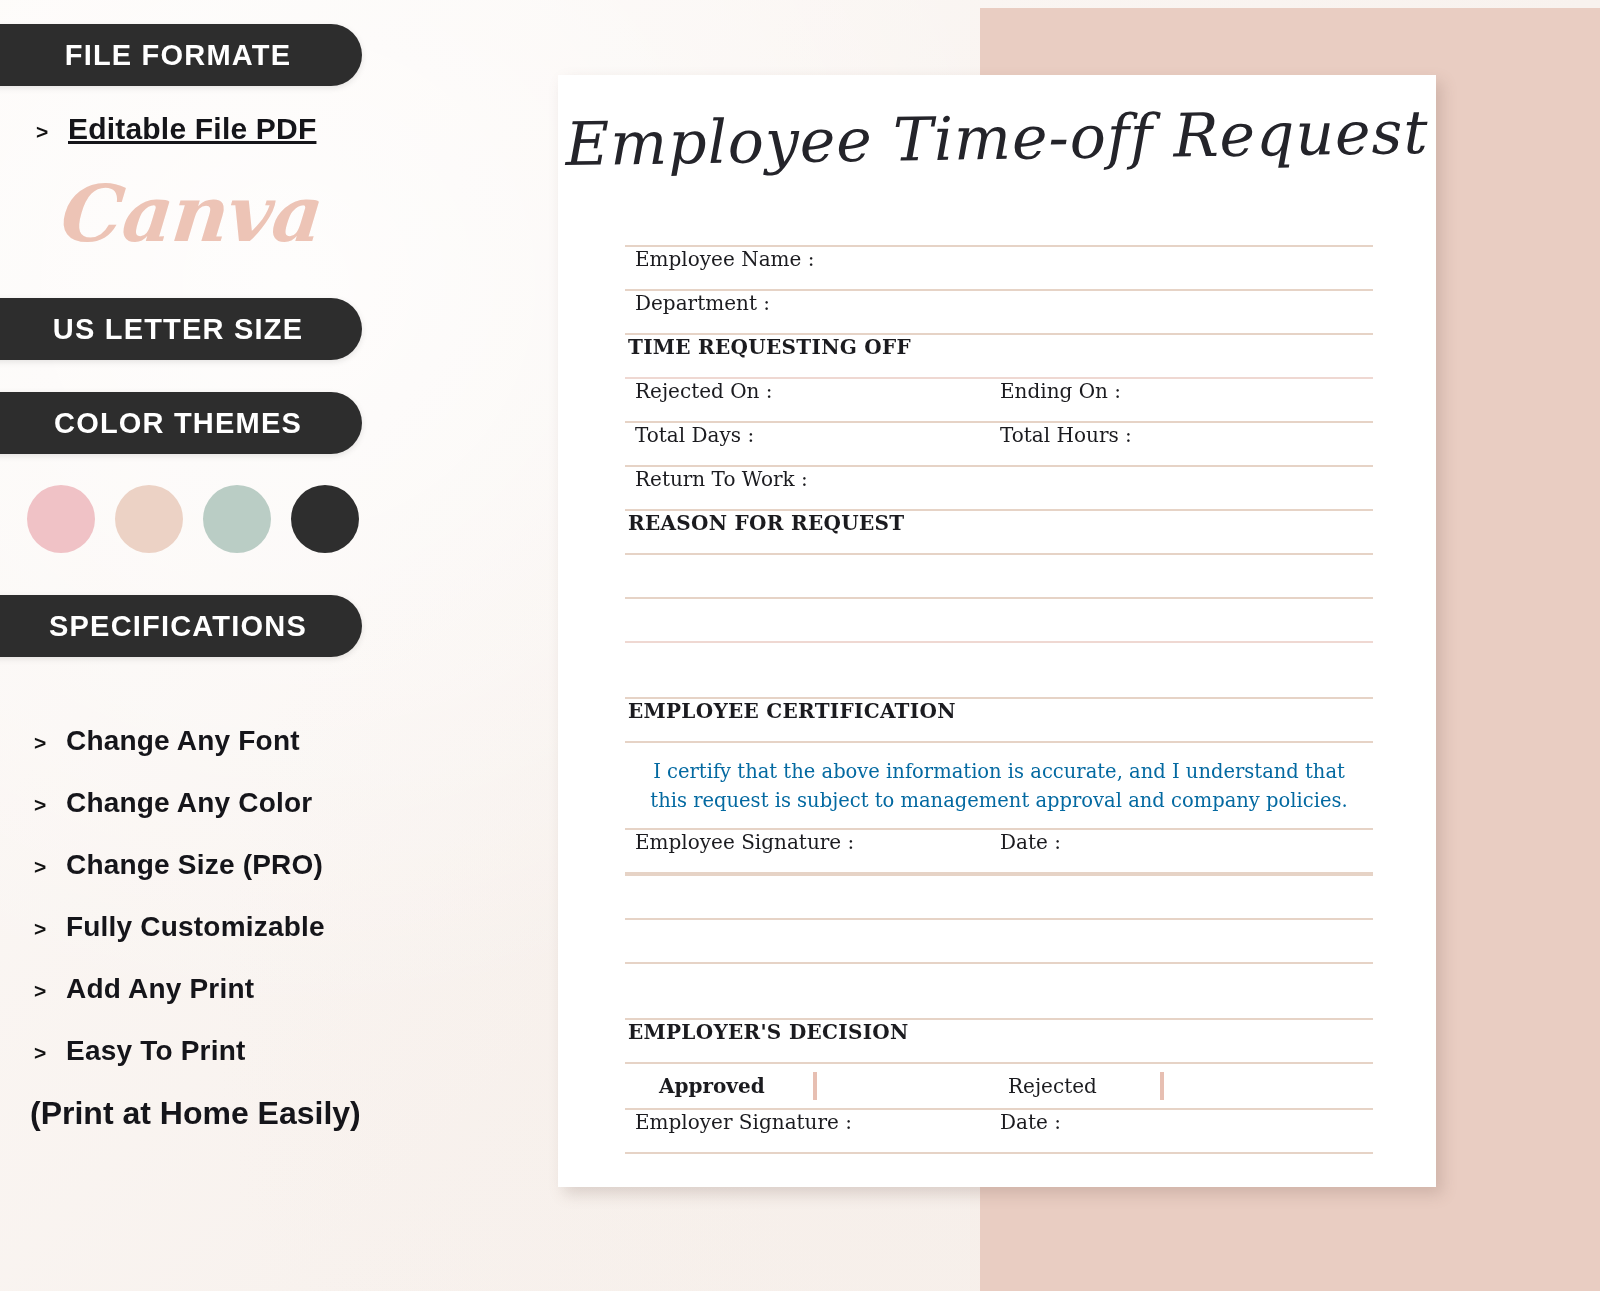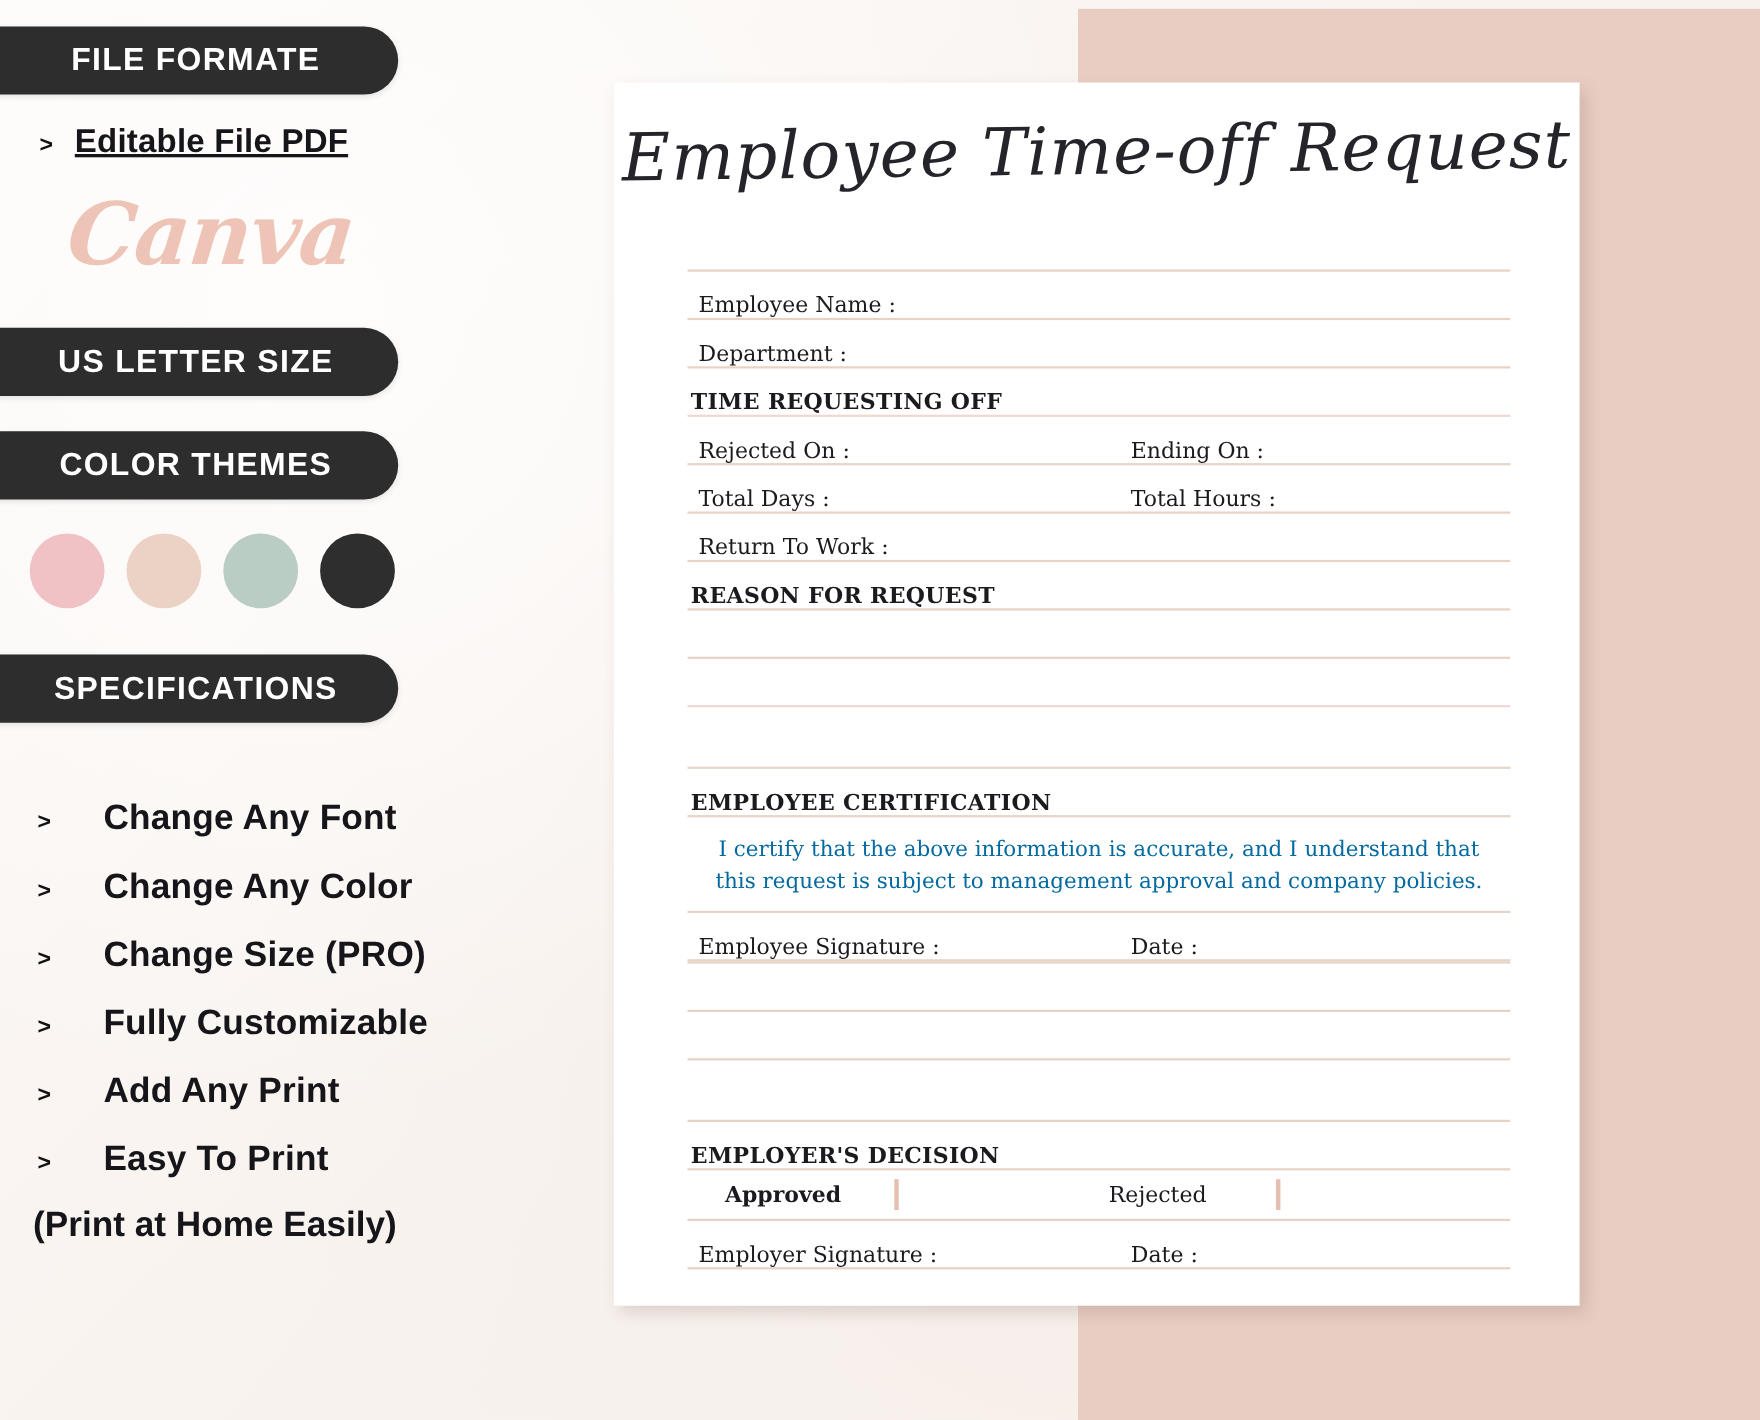--- a/index.html
+++ b/index.html
@@ -101,21 +101,21 @@
     display: flex;
     gap: 20px;
   }
   .swatch {
     width: 68px;
     height: 68px;
     border-radius: 50%;
   }
 
   .spec-row { left: 26px; }
-  .spec-row .bullet-label { font-size: 32px; font-weight: 600; margin-left: 28px; }
+  .spec-row .bullet-label { font-size: 28px; font-weight: 600; }
 
   #spec-0 { top: 725px; }
   #spec-1 { top: 787px; }
   #spec-2 { top: 849px; }
   #spec-3 { top: 911px; }
   #spec-4 { top: 973px; }
   #spec-5 { top: 1035px; }
 
   #print-note {
     position: absolute;
@@ -160,28 +160,28 @@
   .rule {
     height: 2px;
     background: #e6d3c6;
     width: 100%;
   }
   .rule.pinkish { background: #efd8d2; }
   .row {
     position: relative;
     height: 42px;
     display: flex;
-    align-items: flex-end;
+    align-items: flex-start;
     font-family: "DejaVu Serif", serif;
     color: #1b1b1f;
     font-size: 20px;
   }
   .row .lbl { white-space: nowrap; }
   .row .lbl.left  { margin-left: 10px; }
-  .row .lbl.right { position: absolute; left: 403px; }
+  .row .lbl.right { position: absolute; left: 375px; }
   .section-head {
     font-weight: 700;
     font-size: 20px;
     letter-spacing: 0.3px;
     margin-left: 3px;
   }
   .blank { height: 42px; }
   .blank.tall { height: 54px; }
   .certify {
     font-family: "DejaVu Serif", serif;

